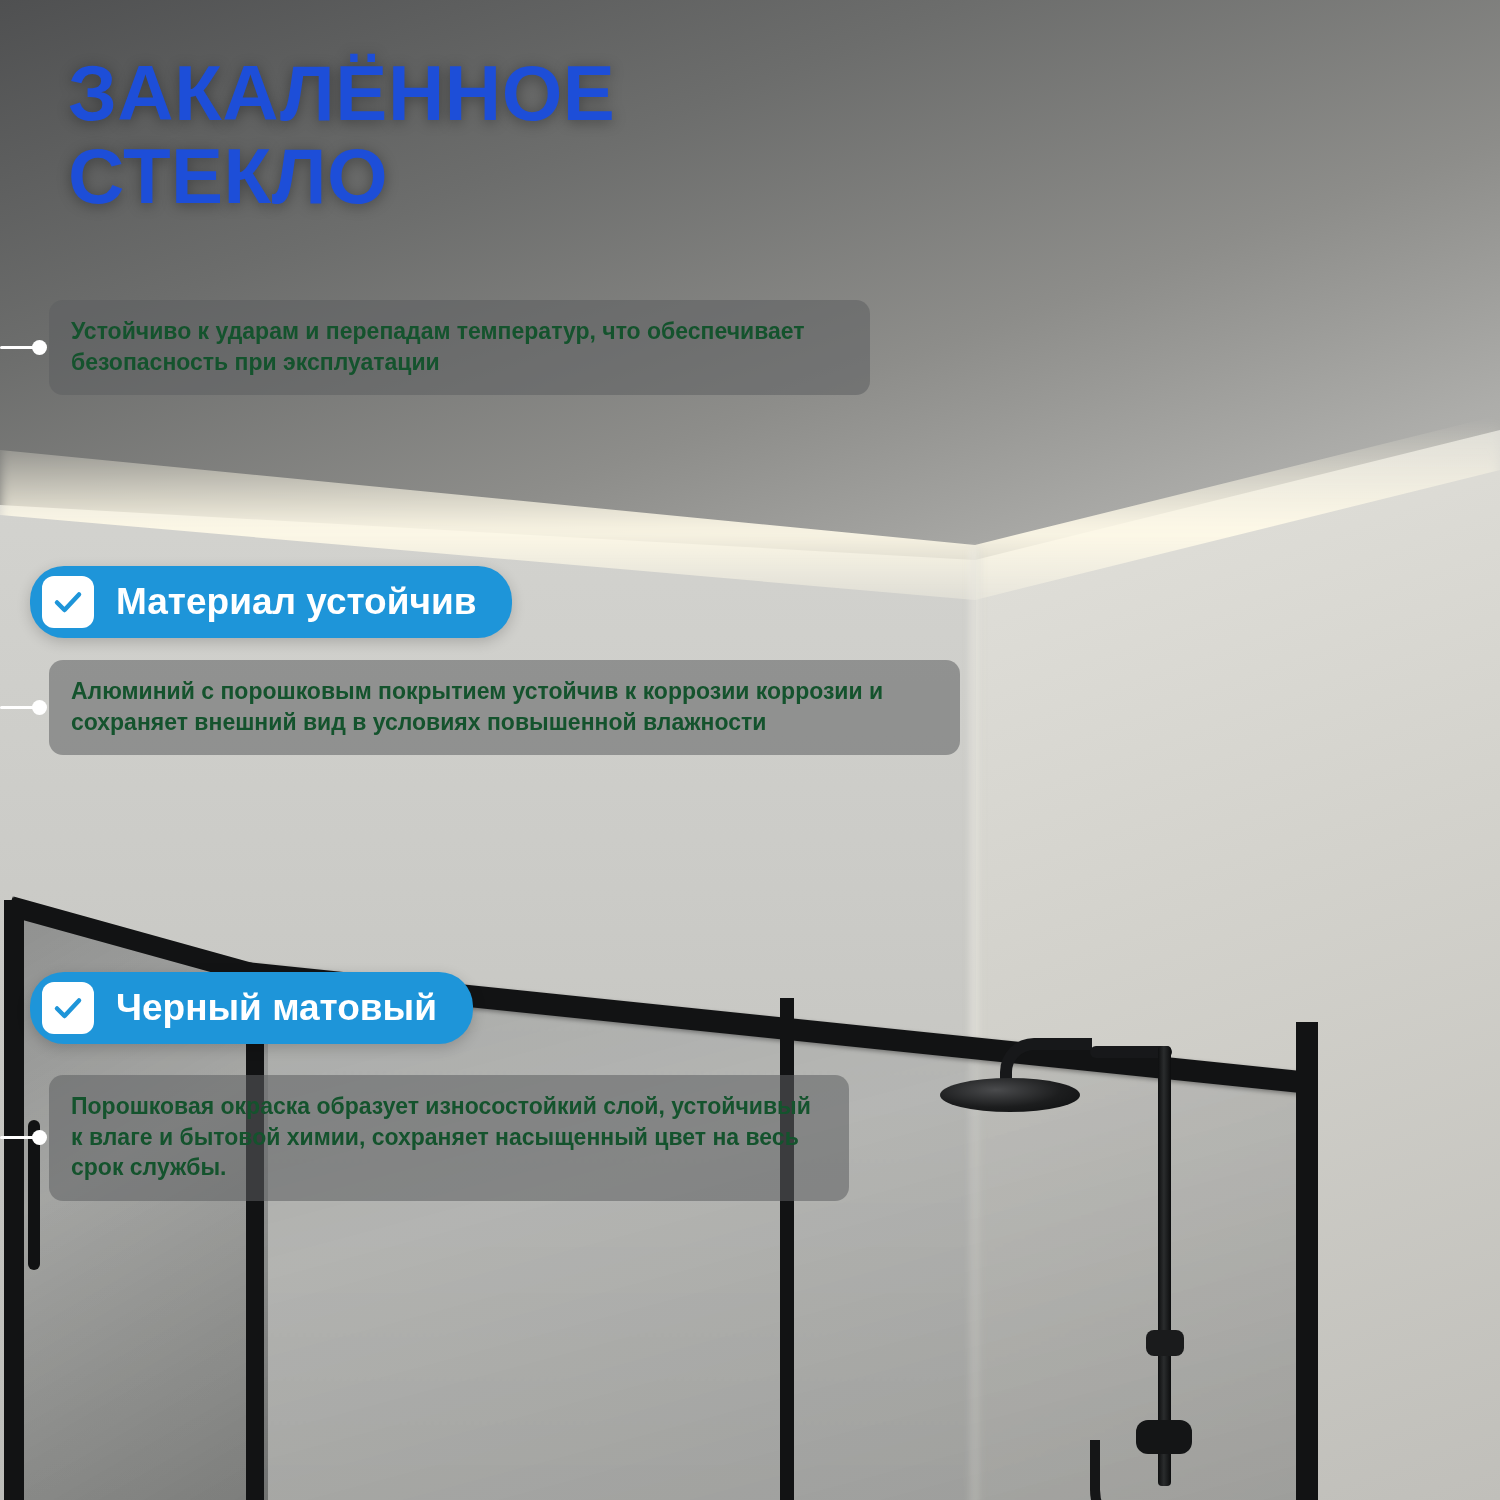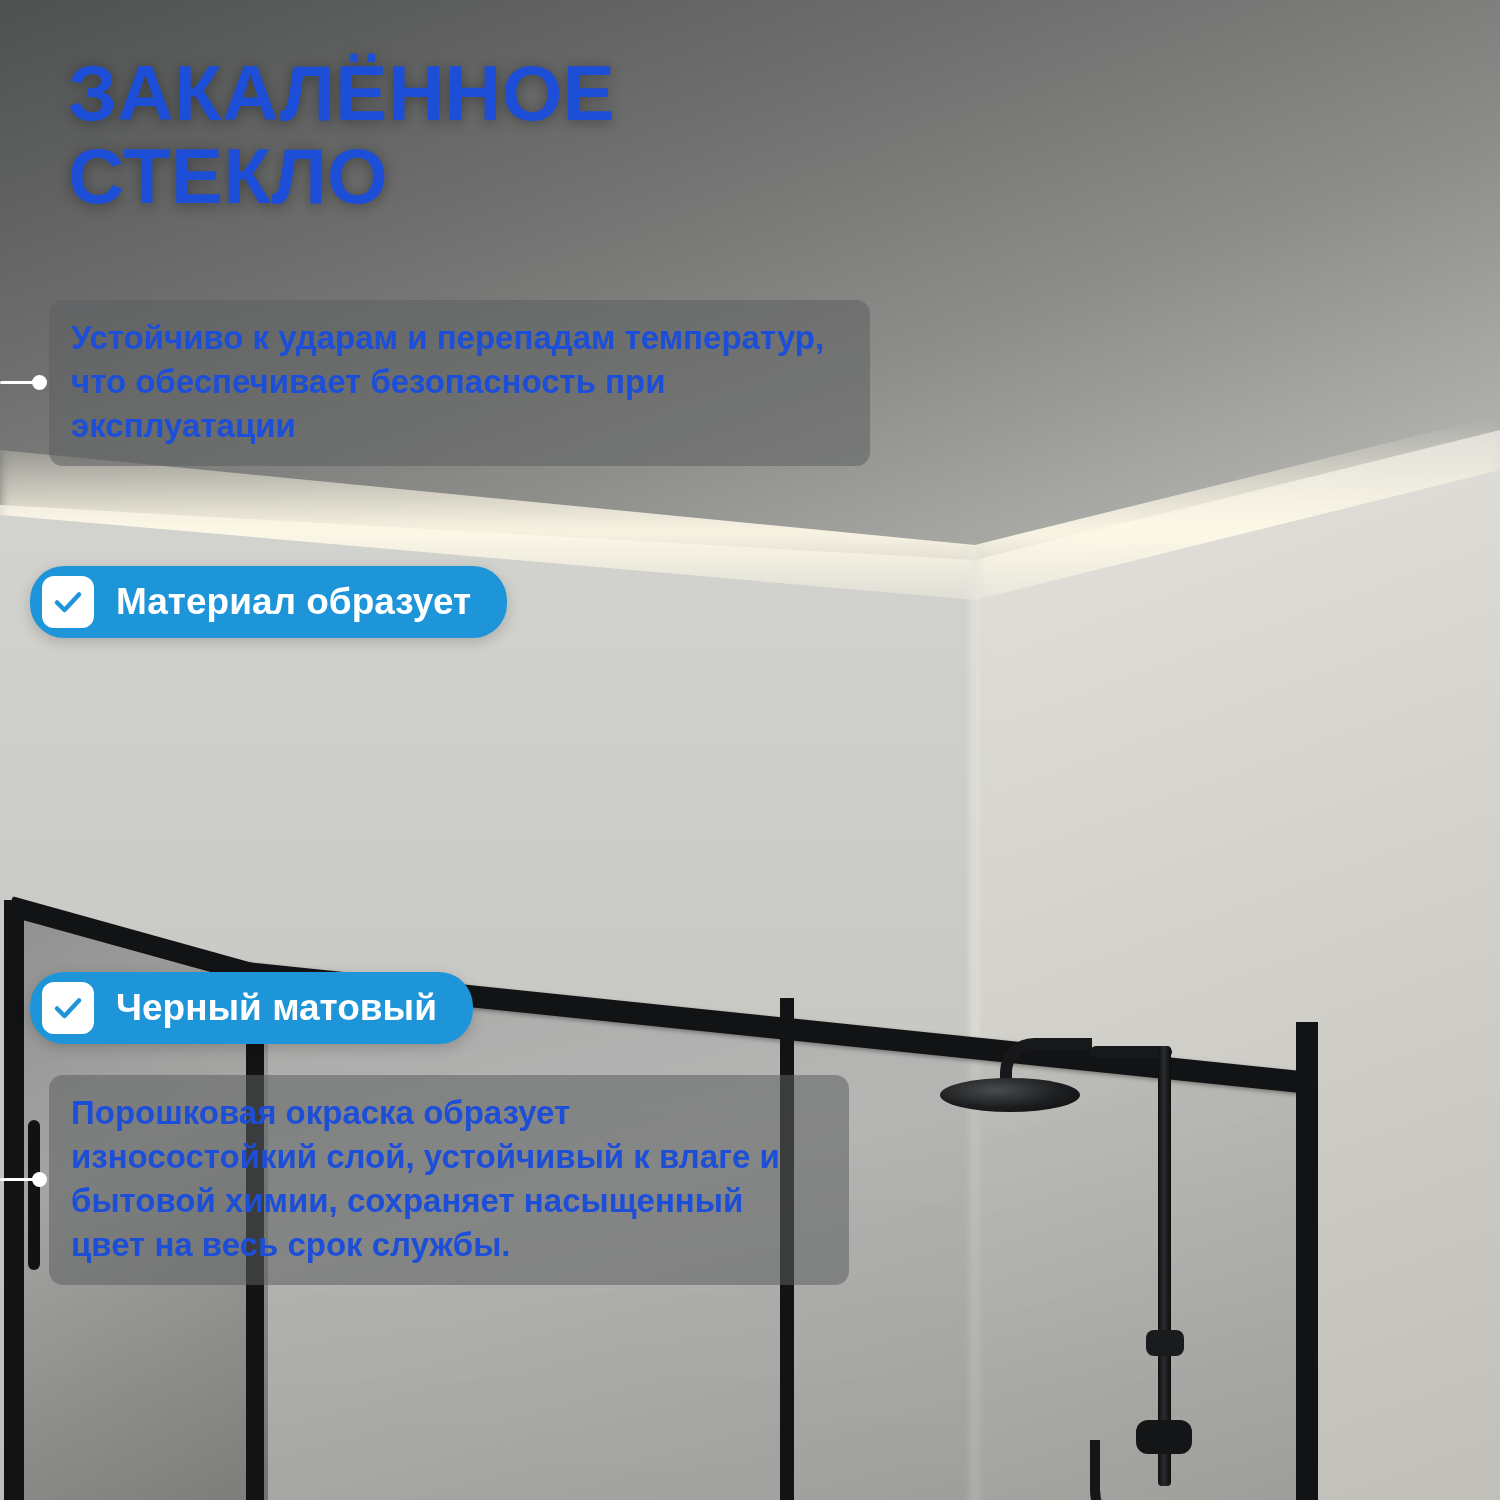--- a/index.html
+++ b/index.html
@@ -207,22 +207,22 @@
     border-radius: 2px;
   }
   .bullet-dot {
     width: 15px; height: 15px;
     background: #ffffff;
     border-radius: 50%;
     margin-left: -2px;
   }
   .bullet-text {
     background: rgba(92,94,96,0.55);
-    color: #1d4ed8;
-    font-size: 33px;
+    color: #14532d;
+    font-size: 23px;
     font-weight: 700;
     line-height: 1.33;
     padding: 16px 26px 18px 22px;
     border-radius: 14px;
     max-width: 880px;
   }
 
   
   .chip {
     position: absolute;
@@ -293,23 +293,30 @@
     </div>
     <div class="bullet-text">Устойчиво к ударам и перепадам температур, что обеспечивает безопасность при эксплуатации</div>
   </div>
 
   <div class="chip" style="left:30px; top:566px;">
     <div class="check">
       <svg width="34" height="34" viewBox="0 0 34 34" aria-hidden="true">
         <path d="M6 17.5 L13.5 25 L28 9.5" fill="none" stroke="#1e95d9" stroke-width="4.5" stroke-linecap="round" stroke-linejoin="round"></path>
       </svg>
     </div>
-    <div class="chip-label">Материал образует</div>
-  </div>
-
+    <div class="chip-label">Материал устойчив</div>
+  </div>
+
+  <div class="bullet-block" style="left:0px; top:660px; width:960px;">
+    <div class="bullet-marker">
+      <div class="bullet-line"></div>
+      <div class="bullet-dot"></div>
+    </div>
+    <div class="bullet-text">Алюминий с порошковым покрытием устойчив к коррозии  коррозии  и сохраняет внешний вид в условиях повышенной влажности</div>
+  </div>
 
   <div class="chip" style="left:30px; top:972px;">
     <div class="check">
       <svg width="34" height="34" viewBox="0 0 34 34" aria-hidden="true">
         <path d="M6 17.5 L13.5 25 L28 9.5" fill="none" stroke="#1e95d9" stroke-width="4.5" stroke-linecap="round" stroke-linejoin="round"></path>
       </svg>
     </div>
     <div class="chip-label">Черный матовый</div>
   </div>
 

